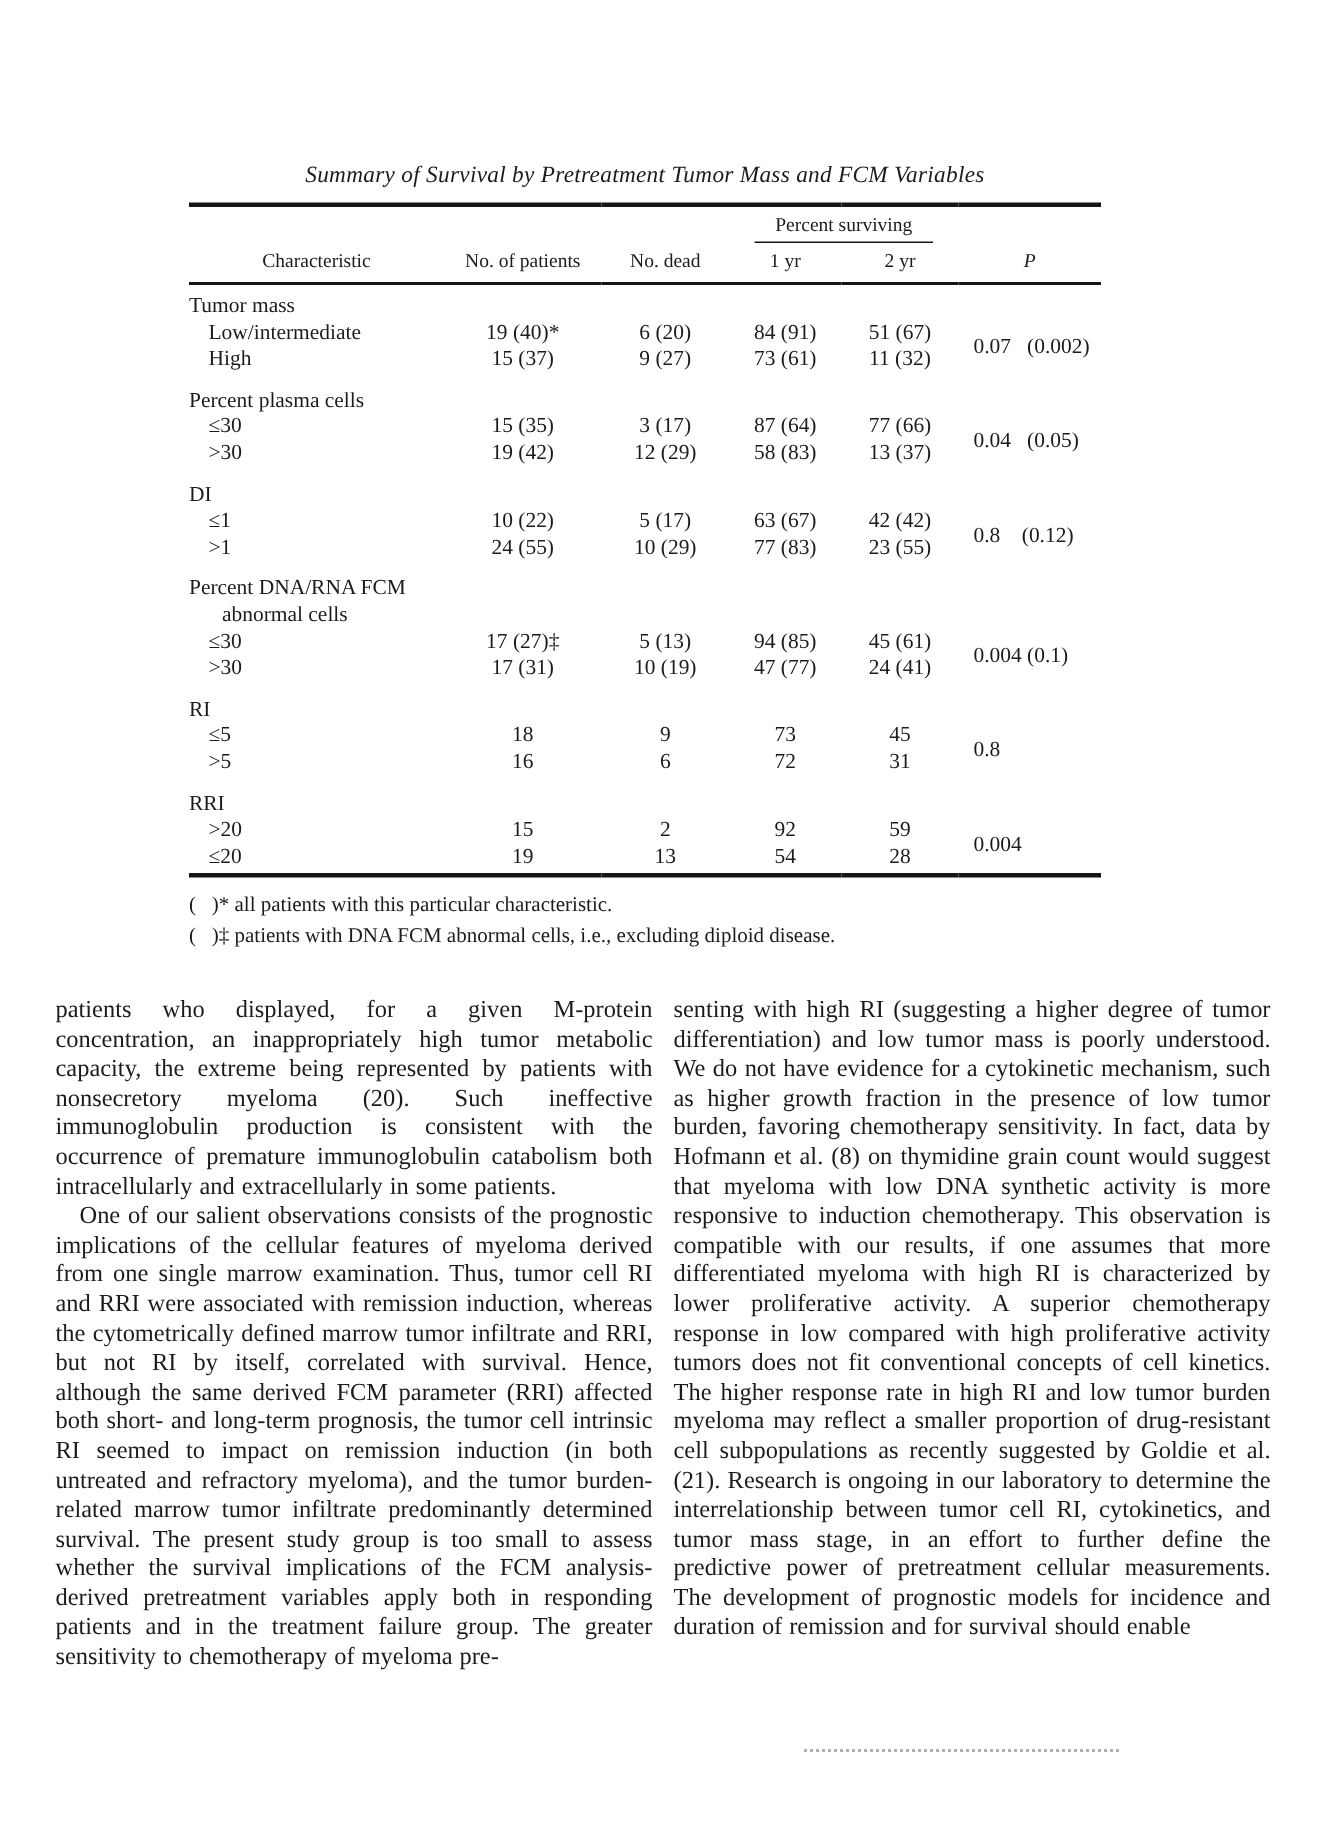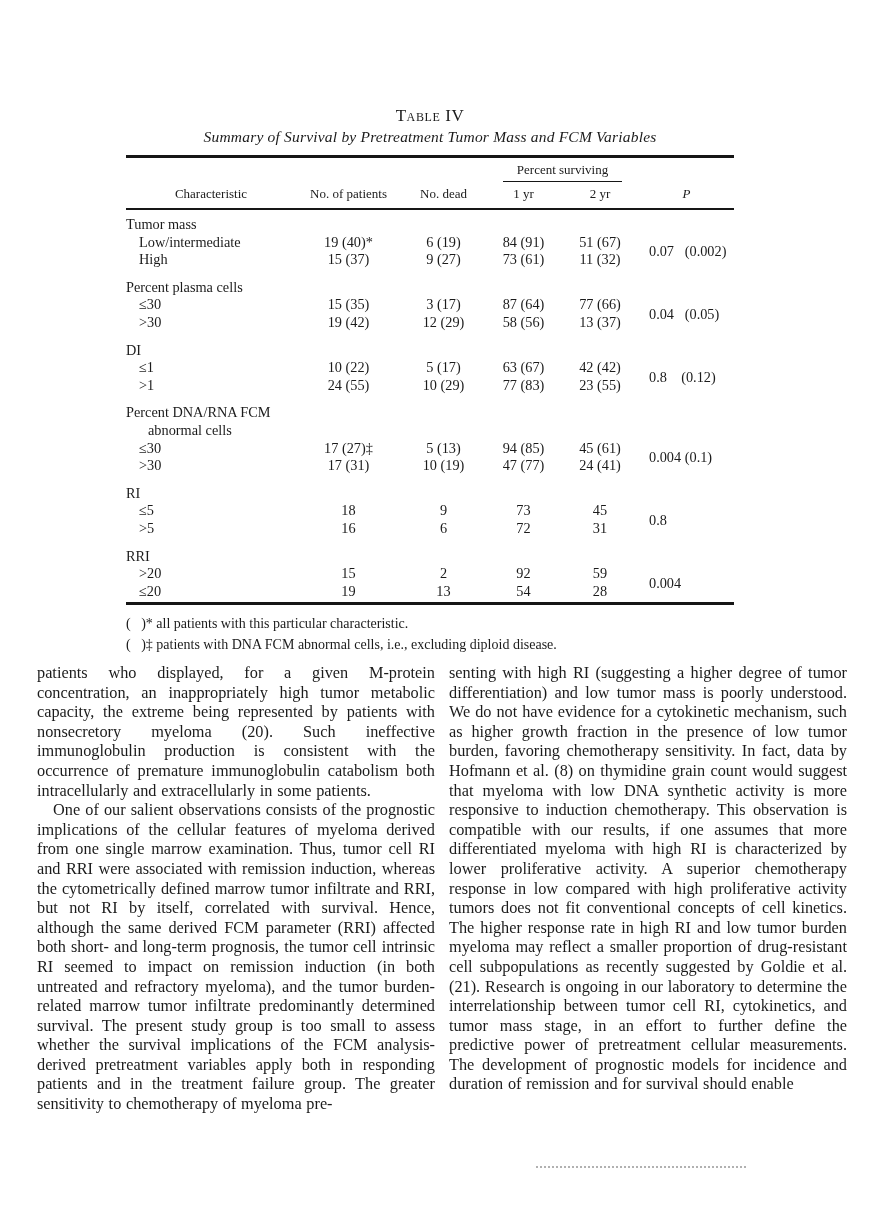--- a/index.html
+++ b/index.html
@@ -125,21 +125,20 @@
     border-top: 2px dotted #555;
     opacity: 0.45;
   }
 </style>
 </head>
 <body>
 
 <div class="page">
 
   <section class="table-section">
-    <div class="caption-label">Table IV</div>
     <div class="caption-title">Summary of Survival by Pretreatment Tumor Mass and FCM Variables</div>
 
     <table class="survival">
       <colgroup>
         <col style="width:170px">
           <col style="width:105px">
           <col style="width:85px">
         <col style="width:75px">
           <col style="width:78px">
           <col style="width:95px">
@@ -162,21 +161,21 @@
         </tr>
       </thead>
       <tbody id="table-body">
           <tr class="group-header first">
             <td class="char" colspan="5">Tumor mass</td>
             <td></td>
           </tr>
           <tr>
             <td class="char sub">Low/intermediate</td>
             <td>19 (40)*</td>
-            <td>6 (19)</td>
+            <td>6 (20)</td>
             <td>84 (91)</td>
             <td>51 (67)</td>
             <td class="pval" rowspan="2">0.07   (0.002)</td>
           </tr>
           <tr class="last-row">
             <td class="char sub">High</td>
             <td>15 (37)</td>
             <td>9 (27)</td>
             <td>73 (61)</td>
             <td>11 (32)</td>
@@ -190,21 +189,21 @@
             <td>15 (35)</td>
             <td>3 (17)</td>
             <td>87 (64)</td>
             <td>77 (66)</td>
             <td class="pval" rowspan="2">0.04   (0.05)</td>
           </tr>
           <tr class="last-row">
             <td class="char sub">&gt;30</td>
             <td>19 (42)</td>
             <td>12 (29)</td>
-            <td>58 (56)</td>
+            <td>58 (83)</td>
             <td>13 (37)</td>
           </tr>
           <tr class="group-header">
             <td class="char" colspan="5">DI</td>
             <td></td>
           </tr>
           <tr>
             <td class="char sub">≤1</td>
             <td>10 (22)</td>
             <td>5 (17)</td>

